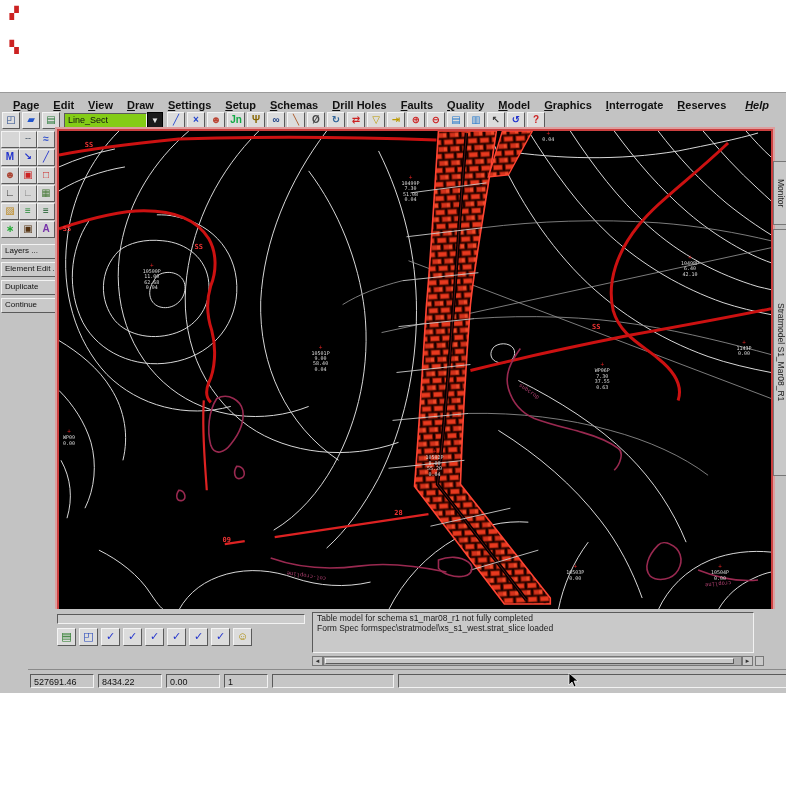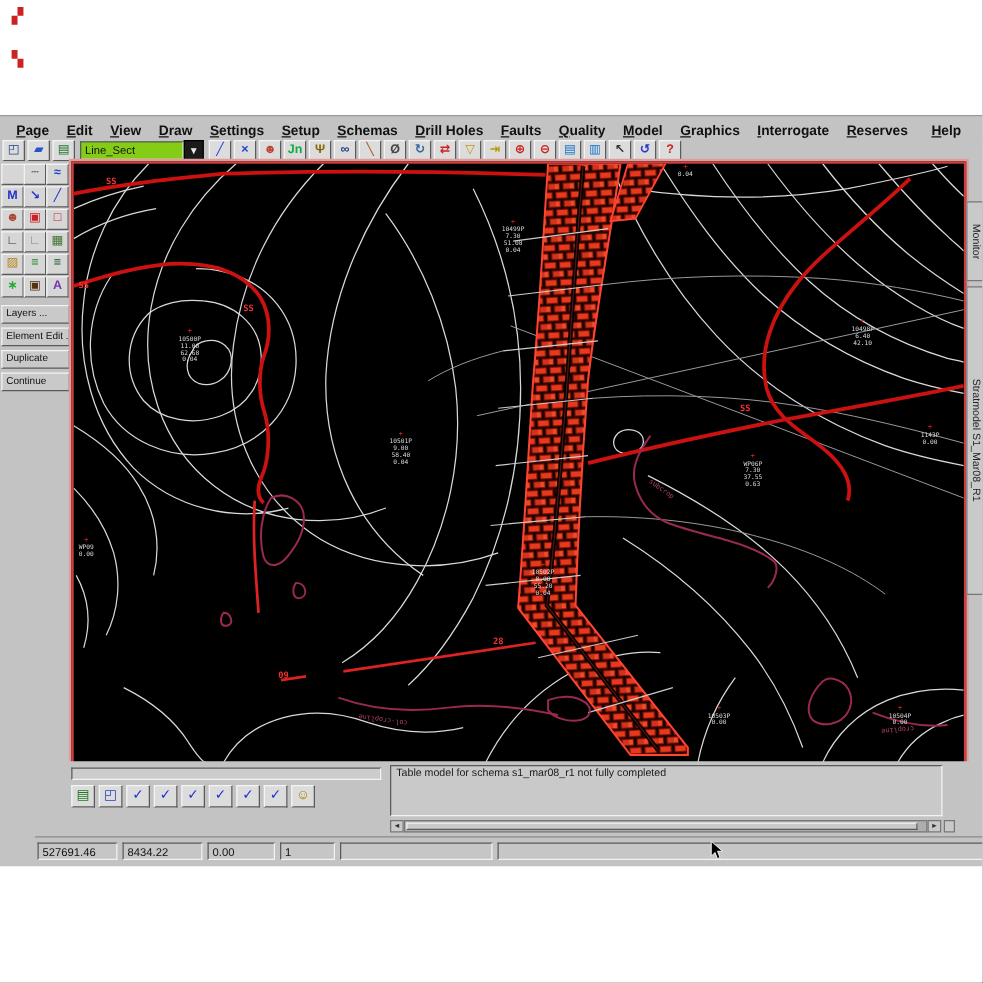--- a/index.html
+++ b/index.html
@@ -7,21 +7,21 @@
         font-family:"Liberation Sans","DejaVu Sans",sans-serif;}
   .mini-icon{position:absolute;left:6px;width:16px;height:15px;font-size:12px;line-height:15px;
         color:#cc2222;text-align:center;}
   .app{position:absolute;left:0;top:92px;width:786px;height:600px;background:#c3c3c3;
        border-top:1px solid #9a9a9a;}
   
   .menubar{position:absolute;left:0;top:3px;width:786px;height:18px;background:#c3c3c3;
        border-bottom:1px solid #8a8a8a;display:flex;align-items:center;gap:0;padding-left:6px;box-sizing:border-box;}
   .menu-item{font-size:11px;font-weight:bold;color:#111;padding:0 7px;white-space:nowrap;cursor:default;}
   .menu-item u{text-decoration:underline;}
-  .menu-help{margin-left:auto;margin-right:10px;}
+  .menu-help{margin-left:auto;margin-right:10px;font-style:italic;}
   
   .toolbar{position:absolute;left:0;top:18px;width:786px;height:18px;background:#c3c3c3;
        display:flex;align-items:center;gap:2px;padding-left:2px;box-sizing:border-box;}
   .tbtn{width:16px;height:15px;background:#dcdcdc;border:1px solid;border-color:#f4f4f4 #5a5a5a #5a5a5a #f4f4f4;
        font-size:10px;line-height:14px;text-align:center;font-weight:bold;overflow:hidden;flex:0 0 auto;}
   .combo{display:flex;align-items:center;flex:0 0 auto;margin:0 2px;}
   .combo .field{width:78px;height:13px;background:#84cc16;border:1px solid;border-color:#5a5a5a #f4f4f4 #f4f4f4 #5a5a5a;
        font-size:9px;line-height:13px;padding-left:3px;color:#111;}
   .combo .drop{width:14px;height:15px;background:#1a1a1a;color:#e8e8e8;font-size:8px;line-height:15px;text-align:center;
        border:1px solid #000;}
@@ -318,20 +318,21 @@
           <div class="tbtn" style="color: rgb(34, 51, 204);">✓</div>
           <div class="tbtn" style="color: rgb(34, 51, 204);">✓</div>
           <div class="tbtn" style="color: rgb(34, 51, 204);">✓</div>
           <div class="tbtn" style="color: rgb(34, 51, 204);">✓</div>
           <div class="tbtn" style="color: rgb(34, 51, 204);">✓</div>
           <div class="tbtn" style="color: rgb(34, 51, 204);">✓</div>
           <div class="tbtn" style="color: rgb(170, 136, 0);">☺</div>
         </div>
       <div class="msgbox" id="msgbox">
           <div class="msg-line">Table model for schema s1_mar08_r1 not fully completed</div>
+          <div class="msg-line">Form Spec formspec\stratmodel\xs_s1_west.strat_slice loaded</div>
         </div>
       <div class="hscroll">
         <div class="harrow">◄</div>
         <div class="htrack">
             <div class="hthumb"></div>
           </div>
         <div class="harrow">►</div>
         <div class="hcorner"></div>
       </div>
     </div>

